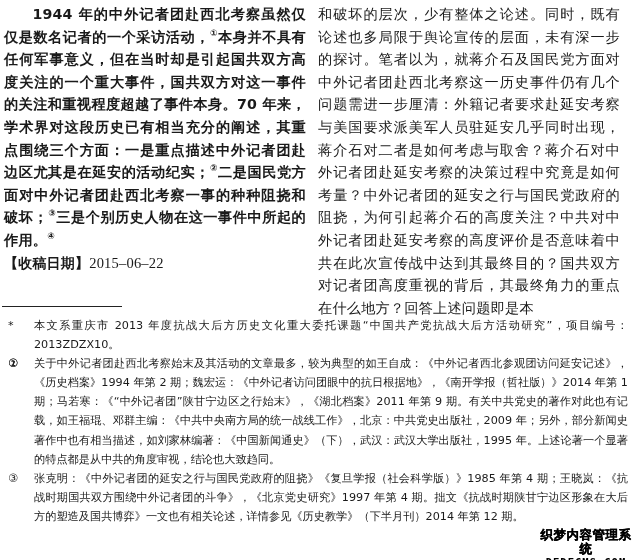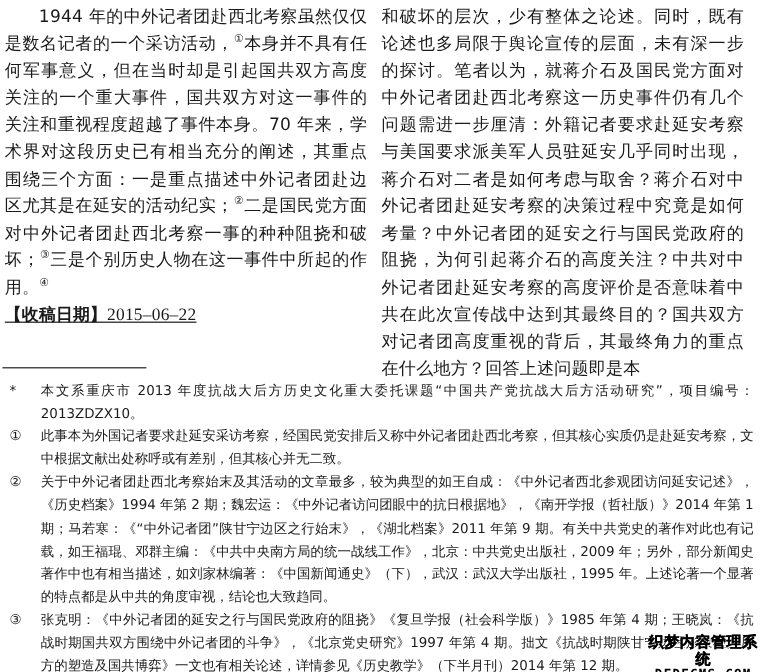--- a/index.html
+++ b/index.html
@@ -6,23 +6,23 @@
   body {
     width: 635px; height: 560px; overflow: hidden; position: relative;
     background: #ffffff; color: #1a1a1a;
     font-family: "DejaVu Sans", "Liberation Sans", sans-serif;
   }
   .cols { position: absolute; left: 4px; top: 3px; width: 628px; height: 282px; }
   .col { position: absolute; top: 0; width: 302px; font-size: 14.2px; line-height: 22.6px; text-align: justify; letter-spacing: 0.2px; }
   .col.left { left: 0; }
   .col.right { left: 314px; }
   .col p { margin: 0; }
-  .indent { text-indent: 2em; }
+  .indent { text-indent: 2em; font-weight: bold; }
   .fn-ref { font-size: 9px; vertical-align: super; line-height: 0; }
-  .received { margin-top: 2px; font-size: 14px; text-decoration: underline; }
+  .received { margin-top: 2px; font-size: 14px; }
   .received .br { font-weight: bold; }
   .received .date { font-family: "Liberation Serif", serif; font-size: 14.5px; }
   .rule { position: absolute; left: 2px; top: 306px; width: 120px; border-top: 1px solid #222; }
   .notes { position: absolute; left: 6px; top: 316px; width: 622px; font-size: 11.2px; line-height: 19.1px; }
   .note { position: relative; padding-left: 28px; text-align: justify; }
   .note .mark { position: absolute; left: 2px; top: 0; }
   .watermark { position: absolute; left: 536px; top: 528px; width: 100px; text-align: center; color: #000; }
   .watermark .wm1 { font-size: 12.5px; font-weight: bold; letter-spacing: 0.5px; line-height: 14px; -webkit-text-stroke: 0.3px #000; text-shadow: 0 0 1px #fff, 1px 1px 0 #fff; font-family: Liberation Serif, serif; }
   .watermark .wm2 { font-family: "DejaVu Sans Mono", monospace; font-size: 10.5px; font-weight: bold; letter-spacing: 1px; line-height: 12px; }
 </style>
@@ -41,21 +41,20 @@
 
 <div class="rule"></div>
 
 <div class="notes">
   <div class="note">
     <span class="mark">*</span>
     <span>本文系重庆市 2013 年度抗战大后方历史文化重大委托课题“中国共产党抗战大后方活动研究”，项目编号：2013ZDZX10。</span>
   </div>
   <div class="note">
     <span class="mark">①</span>
-    <span>此事本为外国记者要求赴延安采访考察，经国民党安排后又称中外记者团赴西北考察，但其核心实质仍是赴延安考察，文中根据文献出处称呼或有差别，但其核心并无二致。</span>
   </div>
   <div class="note">
     <span class="mark">②</span>
     <span>关于中外记者团赴西北考察始末及其活动的文章最多，较为典型的如王自成：《中外记者西北参观团访问延安记述》，《历史档案》1994 年第 2 期；魏宏运：《中外记者访问团眼中的抗日根据地》，《南开学报（哲社版）》2014 年第 1 期；马若寒：《“中外记者团”陕甘宁边区之行始末》，《湖北档案》2011 年第 9 期。有关中共党史的著作对此也有记载，如王福琨、邓群主编：《中共中央南方局的统一战线工作》，北京：中共党史出版社，2009 年；另外，部分新闻史著作中也有相当描述，如刘家林编著：《中国新闻通史》（下），武汉：武汉大学出版社，1995 年。上述论著一个显著的特点都是从中共的角度审视，结论也大致趋同。</span>
   </div>
   <div class="note">
     <span class="mark">③</span>
     <span>张克明：《中外记者团的延安之行与国民党政府的阻挠》《复旦学报（社会科学版）》1985 年第 4 期；王晓岚：《抗战时期国共双方围绕中外记者团的斗争》，《北京党史研究》1997 年第 4 期。拙文《抗战时期陕甘宁边区形象在大后方的塑造及国共博弈》一文也有相关论述，详情参见《历史教学》（下半月刊）2014 年第 12 期。</span>
   </div>
 

